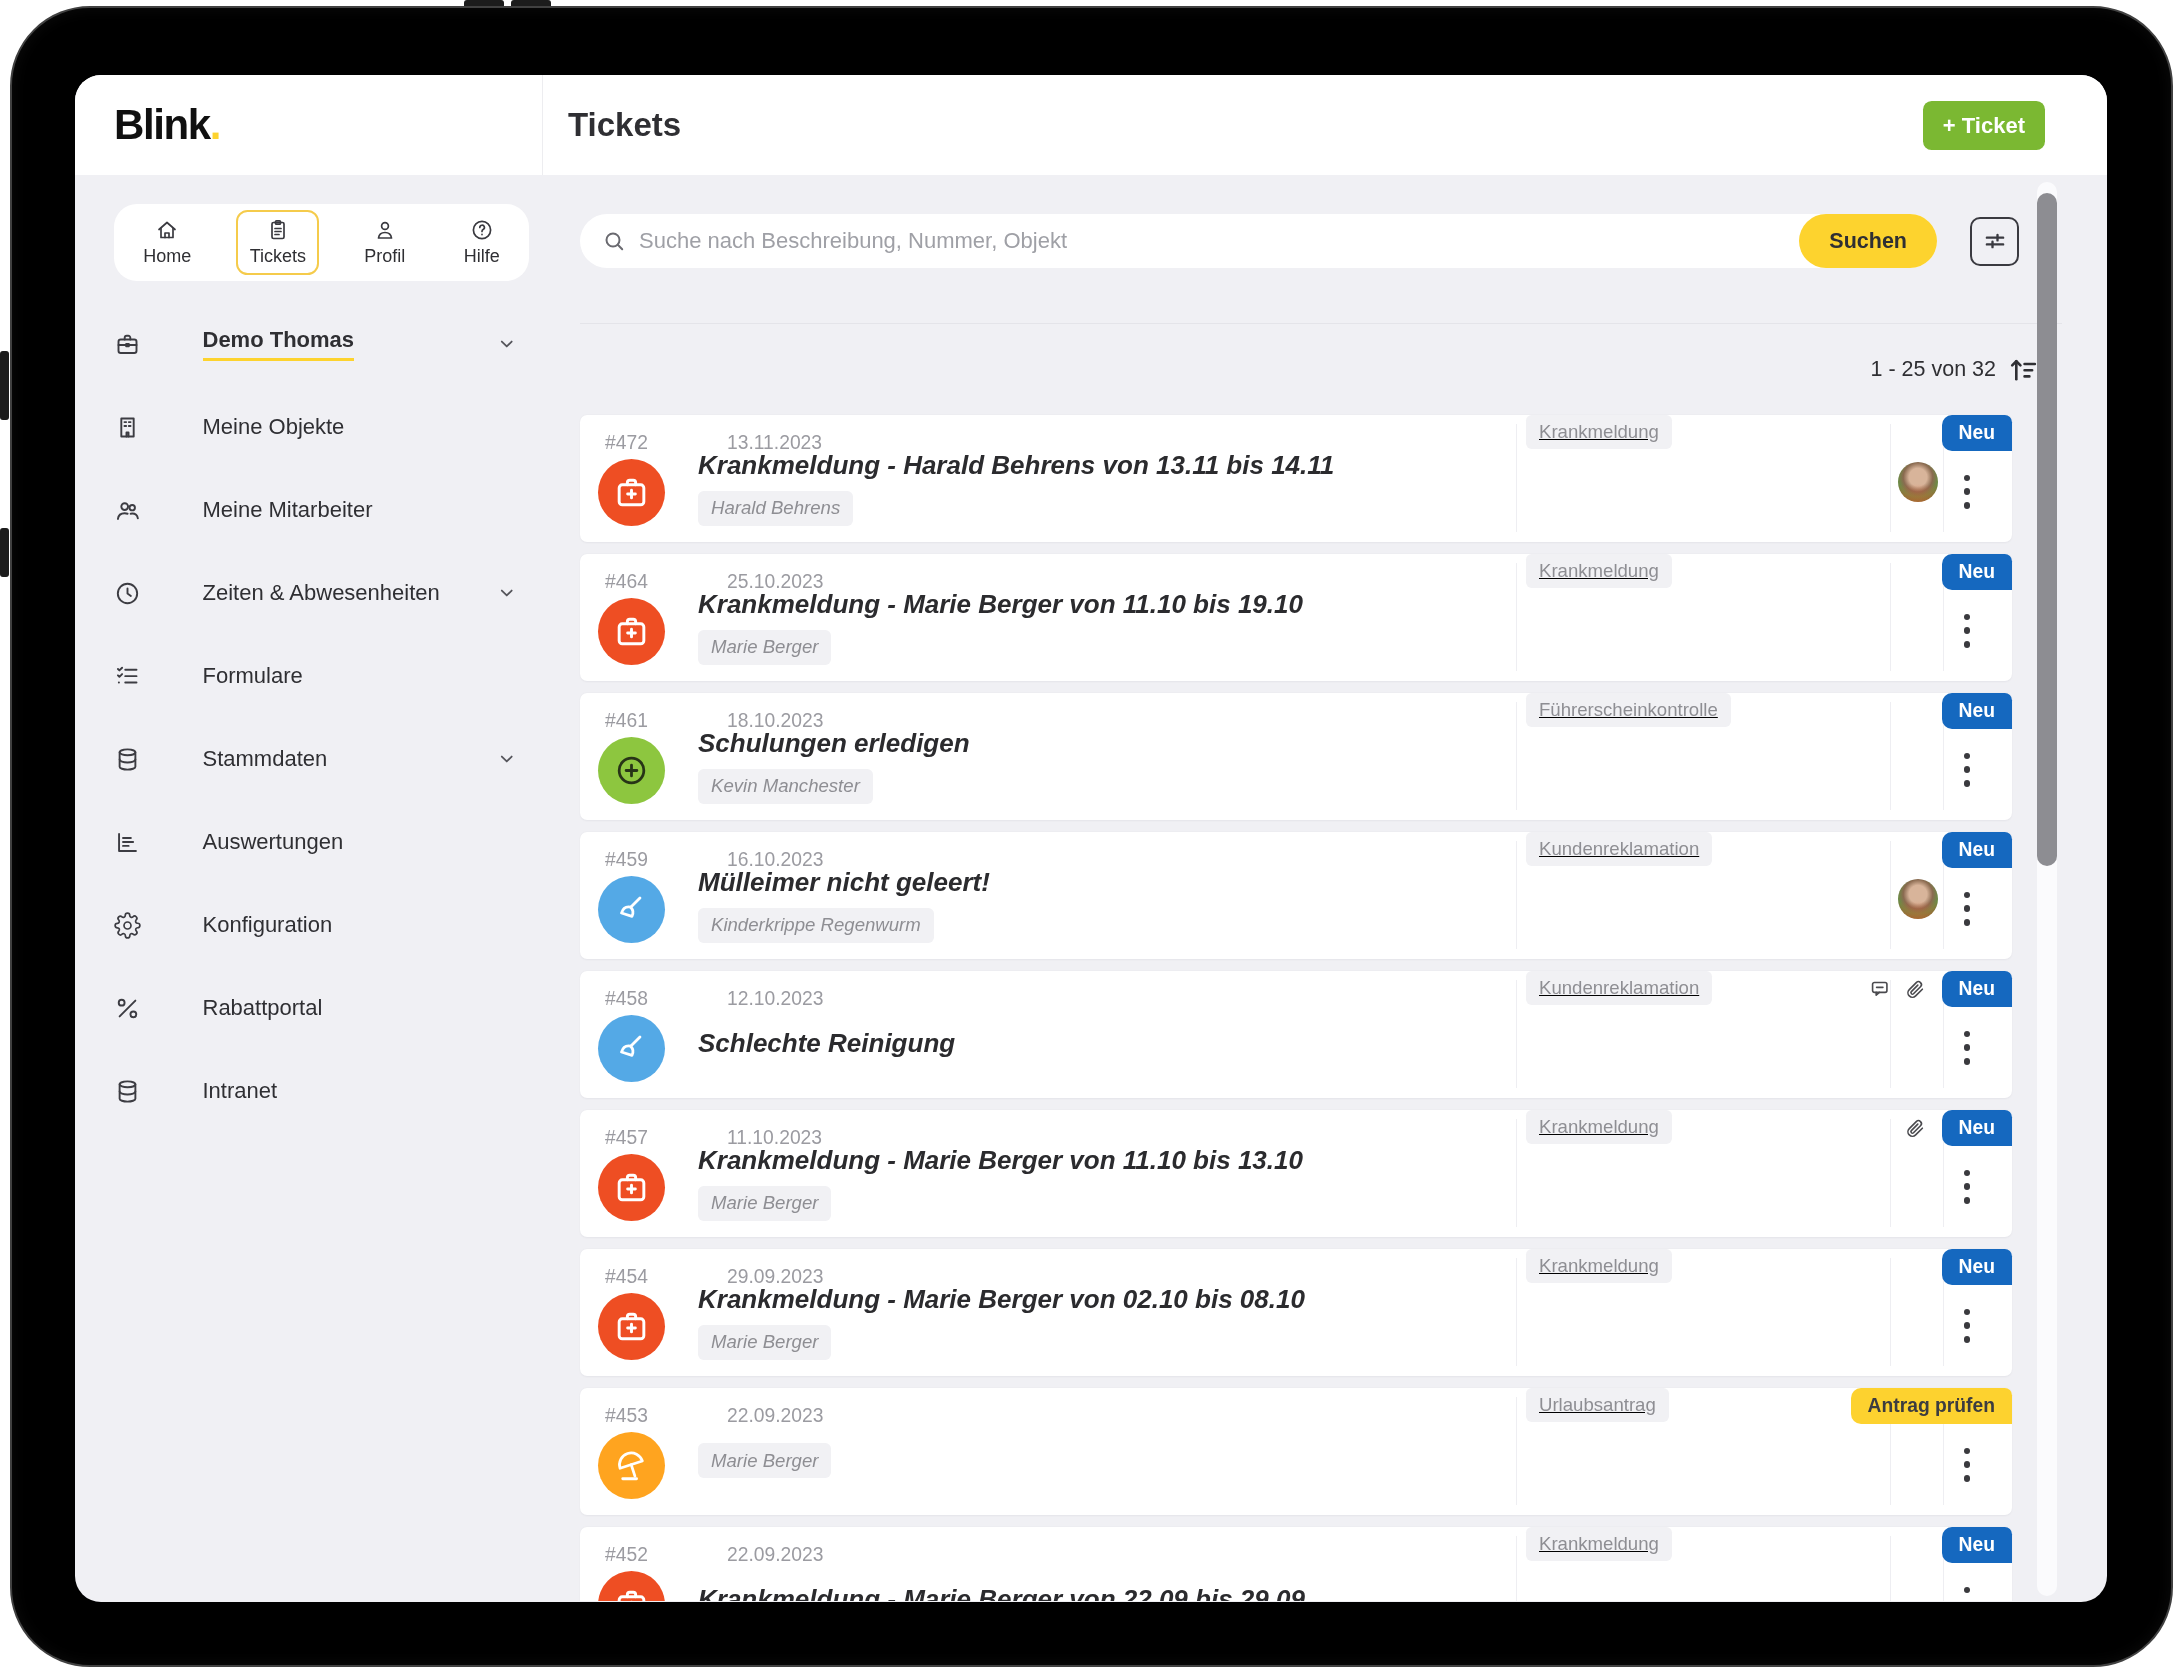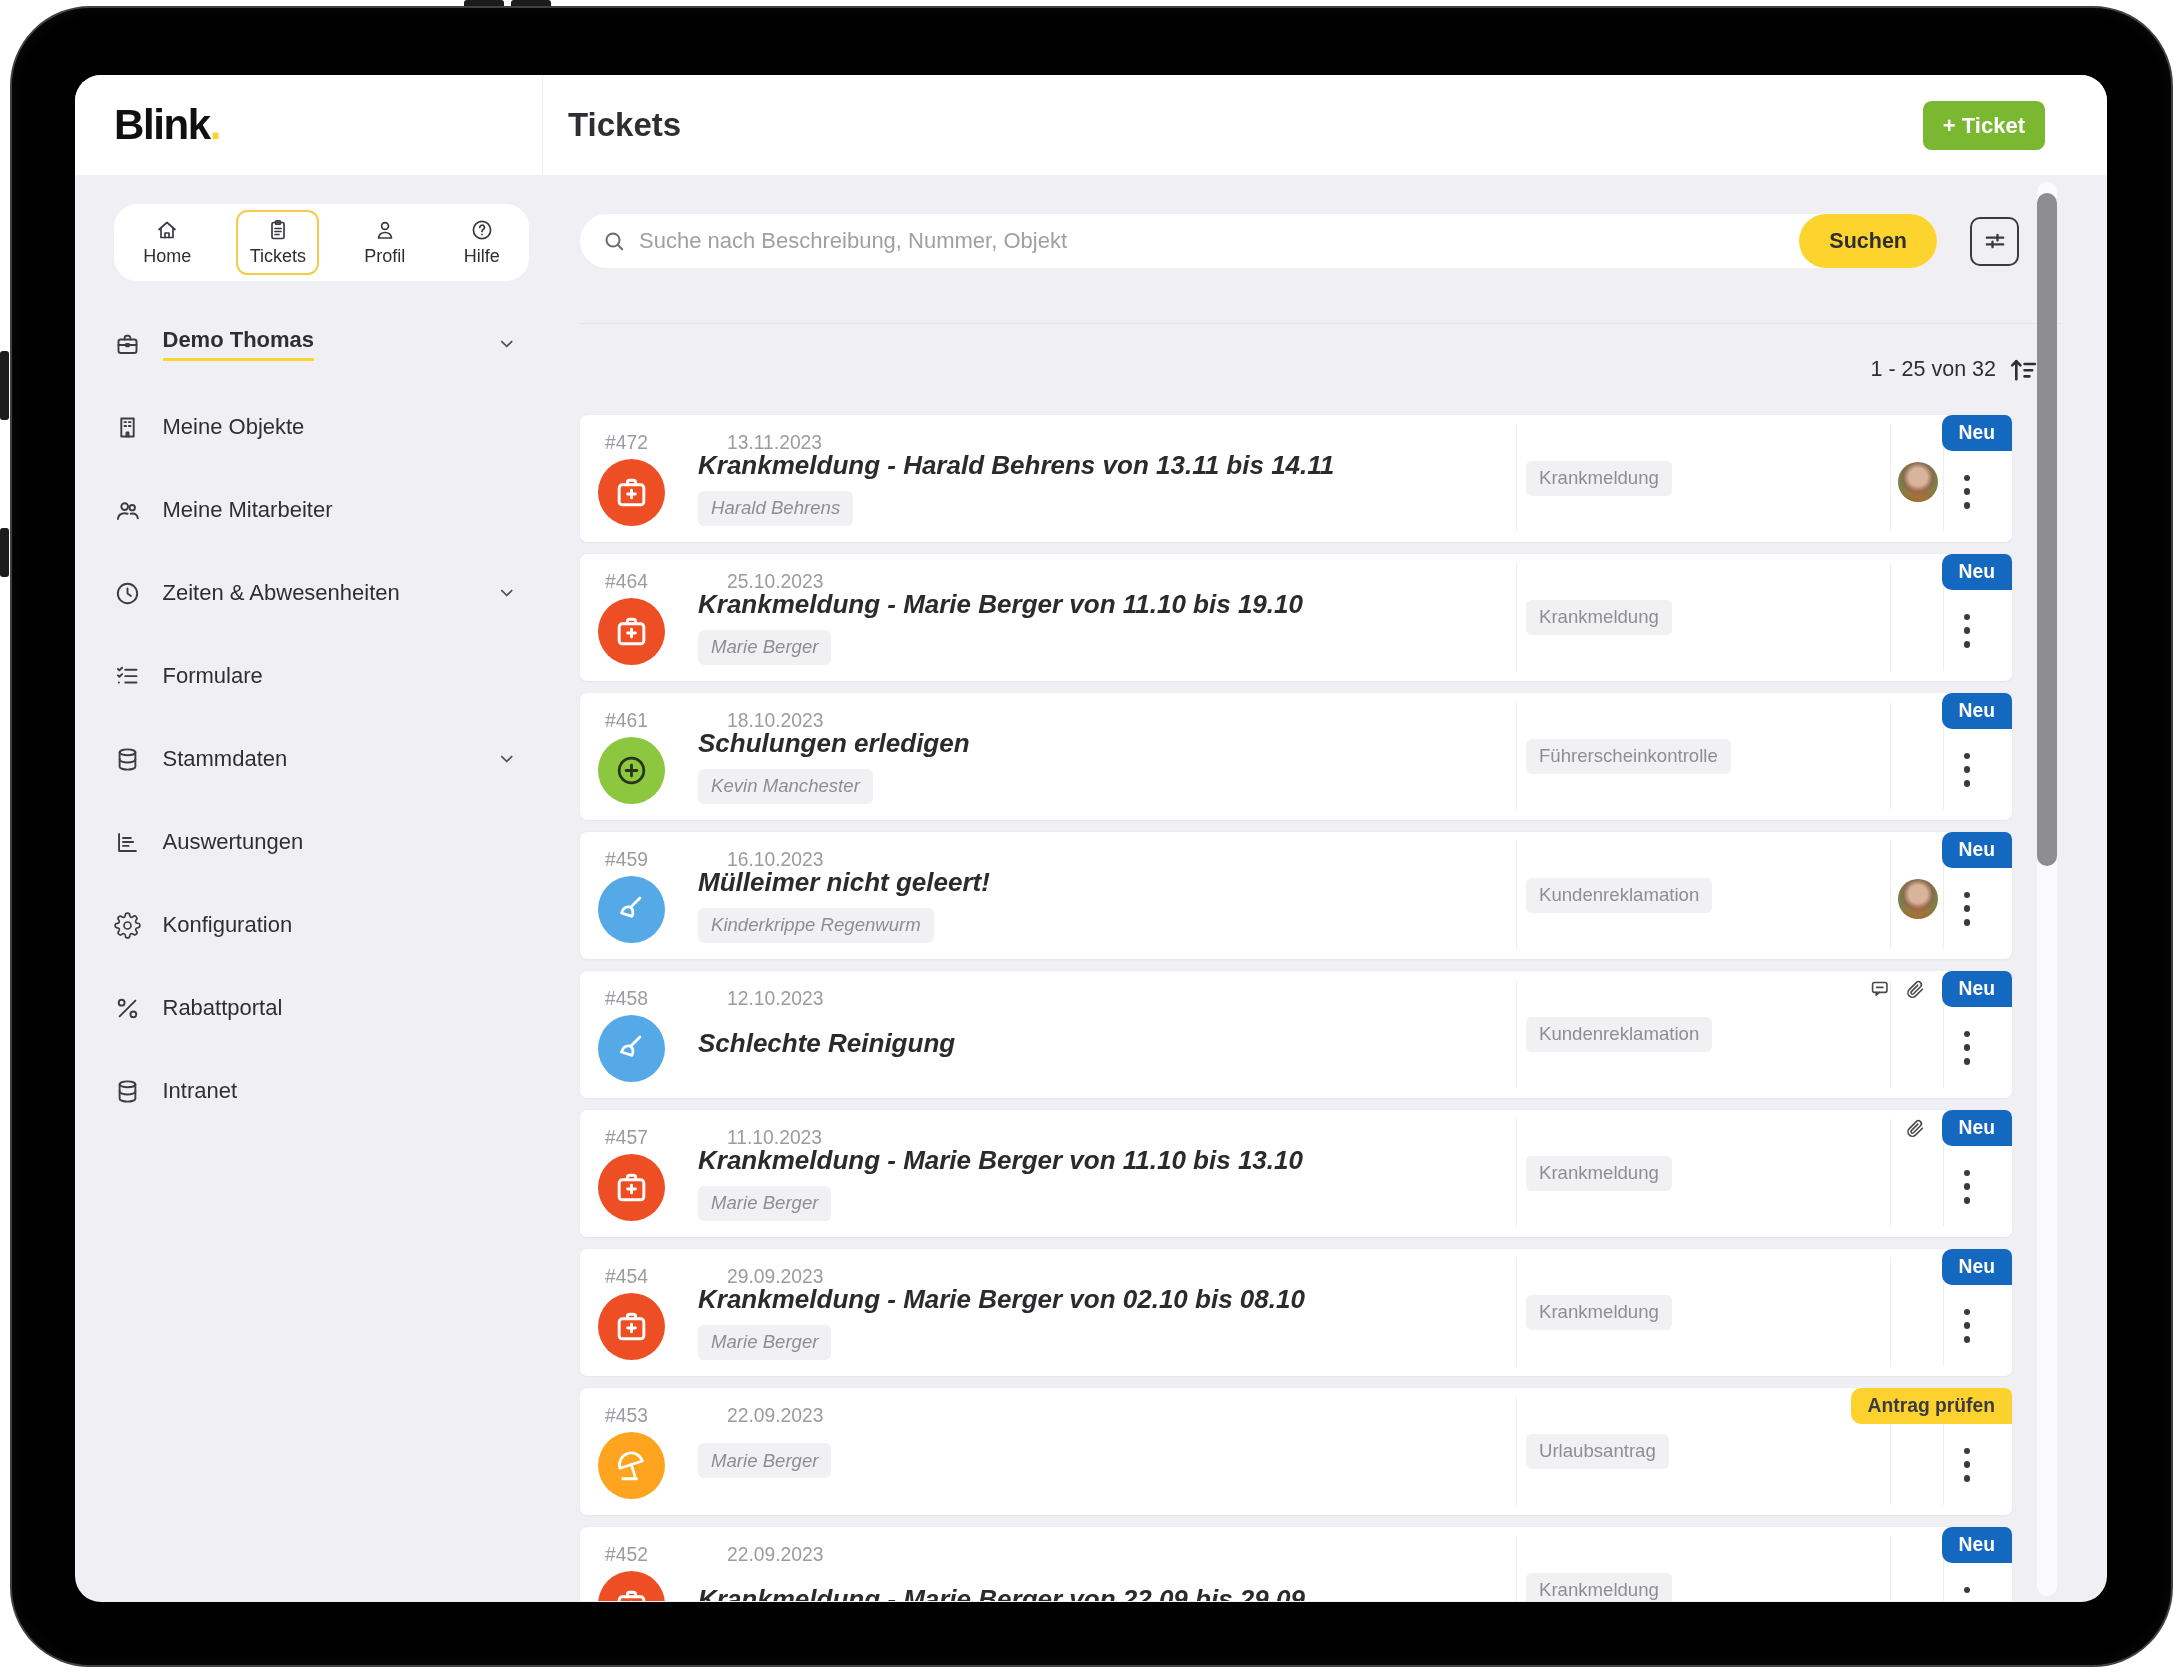--- a/index.html
+++ b/index.html
@@ -35,21 +35,21 @@
   .sidebar{width:468px;box-sizing:border-box;padding-top:29px;flex:none;}
   .quick-nav{margin-left:39px;width:415px;height:77px;box-sizing:border-box;background:#fff;border-radius:23px;
              display:flex;align-items:center;justify-content:space-between;padding:0 15.8px;}
   .qn-item{display:flex;flex-direction:column;align-items:center;gap:4.3px;padding:5.7px 11.5px;
            border:2.1px solid transparent;border-radius:11.5px;cursor:pointer;}
   .qn-item.active{border-color:#f5cb4b;}
   .qn-icon{color:#3a3a40;display:flex;}
   .qn-icon svg{width:24px;height:24px;}
   .qn-label{font-size:18px;color:#2f2f33;}
   .menu{list-style:none;margin:21.5px 0 0;padding:0 0 0 39px;}
-  .menu li{height:83px;display:flex;align-items:center;cursor:pointer;}
+  .menu li{height:83px;display:flex;align-items:center;cursor:pointer;gap:40px;}
   .m-icon{margin-right:21.5px;color:#3c3c42;display:flex;}
   .m-icon svg{width:27px;height:27px;}
   .m-label{font-size:22px;color:#2f2f33;font-weight:500;}
   .menu li.active .m-label{font-weight:700;border-bottom:3.6px solid var(--accent,#fdd32e);padding-bottom:4.3px;}
   .m-chev{margin-left:auto;margin-right:26px;color:#55555b;display:flex;}
   .m-chev svg{width:21.5px;height:21.5px;}
 
   
   .main{flex:1;position:relative;box-sizing:border-box;padding:39px 0 0 37px;overflow:hidden;}
   .search-row{display:flex;align-items:center;}
@@ -79,22 +79,22 @@
   .t-date{position:absolute;left:147px;top:17px;font-size:19.3px;color:#9b9ba1;}
   .t-icon{position:absolute;left:18px;top:44px;width:67px;height:67px;border-radius:50%;
           display:flex;align-items:center;justify-content:center;color:#fff;}
   .t-icon svg{width:37px;height:37px;}
   .t-body{position:absolute;left:118px;top:29px;bottom:10px;width:788px;display:flex;flex-direction:column;
           justify-content:center;align-items:flex-start;gap:10px;font-style:italic;}
   .t-title{font-size:26px;font-weight:600;color:#2b2b2e;white-space:nowrap;}
   .chip{background:#f1f1f4;border-radius:5.7px;padding:6.4px 13px;font-size:18.6px;color:#8e8e93;white-space:nowrap;}
   .vd{position:absolute;top:9.3px;bottom:9.3px;width:0.7px;background:#eeeef2;}
   .vd1{left:936px;} .vd2{left:1310px;} .vd3{left:1363px;}
-  .t-cat{position:absolute;left:936px;width:374px;top:0;bottom:0;display:flex;align-items:center;
-         justify-content:flex-start;padding-left:10px;box-sizing:border-box;}
+  .t-cat{position:absolute;left:936px;width:374px;top:0;bottom:0;display:flex;align-items:flex-start;
+         justify-content:flex-start;padding-left:10px;box-sizing:border-box;text-decoration:underline;}
   .t-avatar{position:absolute;left:1318px;top:47px;width:40px;height:40px;border-radius:50%;
             background:linear-gradient(to top,rgba(228,88,40,.55),rgba(228,88,40,0) 45%),
                        radial-gradient(circle at 50% 38%,#d8b49a 0 28%,#8a6a50 46%,#6d8a46 62%,#4e6b33 100%);}
   .kebab{position:absolute;left:1376px;top:60px;width:21.5px;height:34px;display:flex;flex-direction:column;
          align-items:center;justify-content:space-between;cursor:pointer;}
   .kebab i{width:6.4px;height:6.4px;border-radius:50%;background:#3a3a3e;}
   .badge{position:absolute;top:0;right:0;height:36px;padding:0 17px;display:flex;align-items:center;
          font-size:19.3px;font-weight:700;border-radius:10px 7.2px 0 10px;}
   .t-meta{position:absolute;top:7.2px;right:87px;display:flex;gap:13px;color:#4a4a4e;}
   .t-meta svg{width:21.5px;height:21.5px;}

